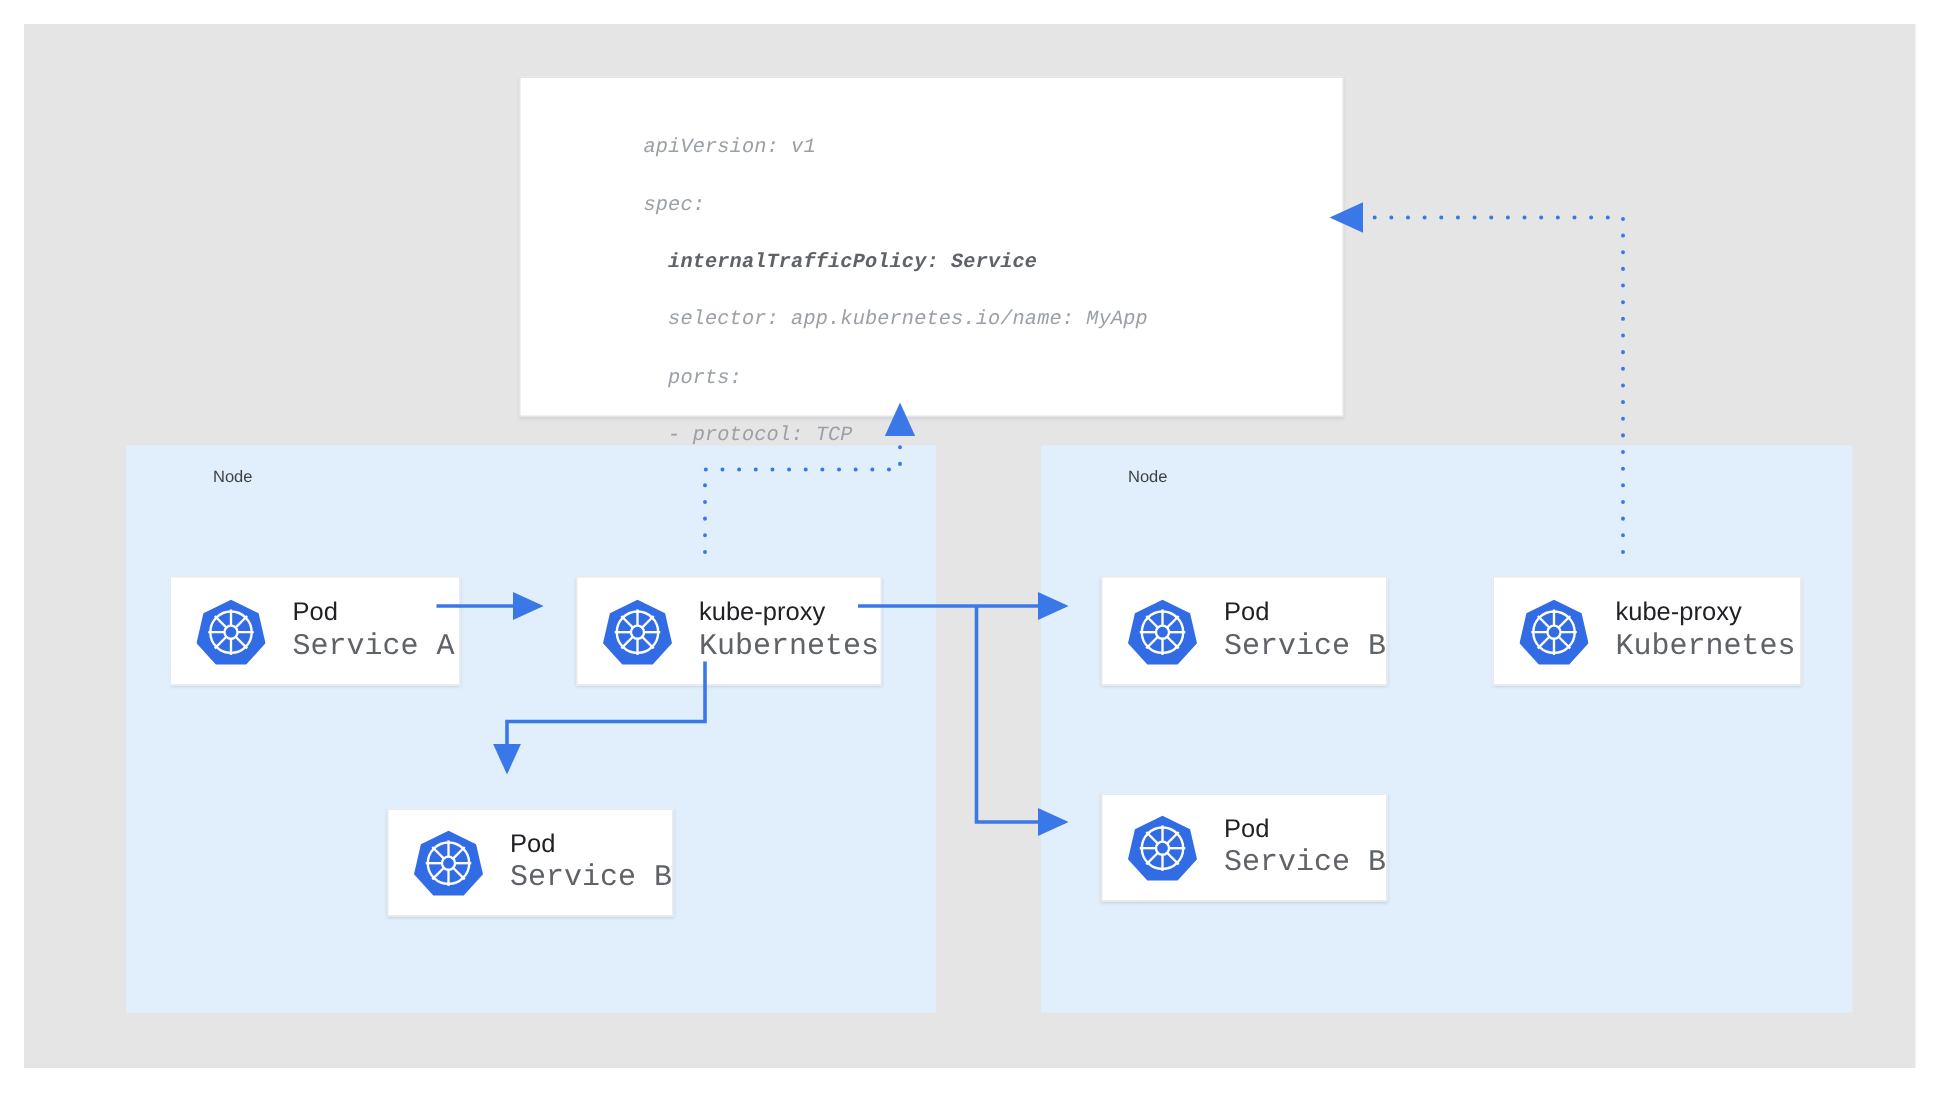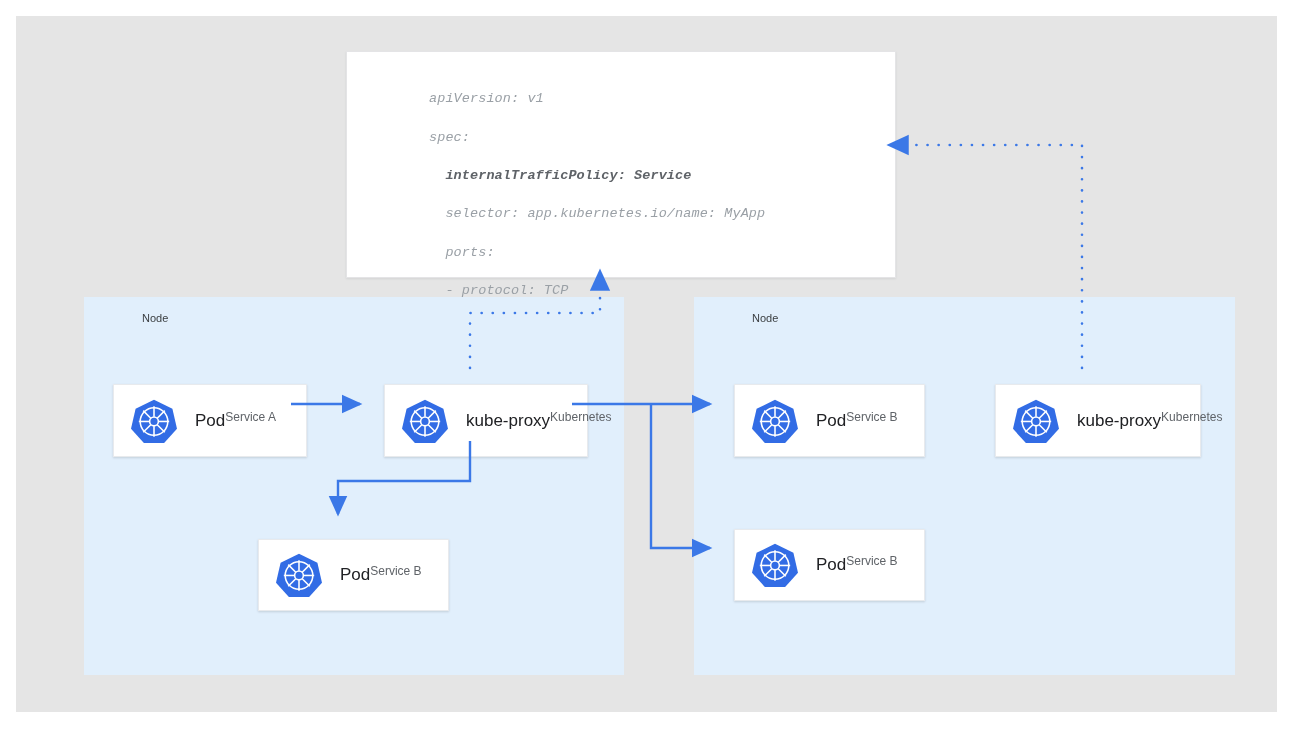--- a/index.html
+++ b/index.html
@@ -91,33 +91,34 @@
   }
   .card .k8s-logo {
     width: 46px;
     height: 46px;
     margin-left: 17px;
     flex: 0 0 auto;
   }
   .card .card-text {
     margin-left: 18px;
     display: flex;
-    flex-direction: row;
+    flex-direction: column;
     justify-content: center;
     line-height: 1.26;
   }
   .card .card-title {
     font-size: 17px;
     color: #202124;
     white-space: nowrap;
   }
   .card .card-sub {
-    font-size: 12px;
+    font-size: 20px;
     color: #5f6368;
     white-space: nowrap;
+    font-family: Liberation Mono, monospace;
   }
 
   #card-pod-a        { left: 97px;  top: 368px; width: 194px; height: 73px; }
   #card-kubeproxy-l  { left: 368px; top: 368px; width: 204px; height: 73px; }
   #card-pod-b-left   { left: 242px; top: 523px; width: 191px; height: 72px; }
   #card-pod-b-r-top  { left: 718px; top: 368px; width: 191px; height: 73px; }
   #card-pod-b-r-bot  { left: 718px; top: 513px; width: 191px; height: 72px; }
   #card-kubeproxy-r  { left: 979px; top: 368px; width: 206px; height: 73px; }
 
   

